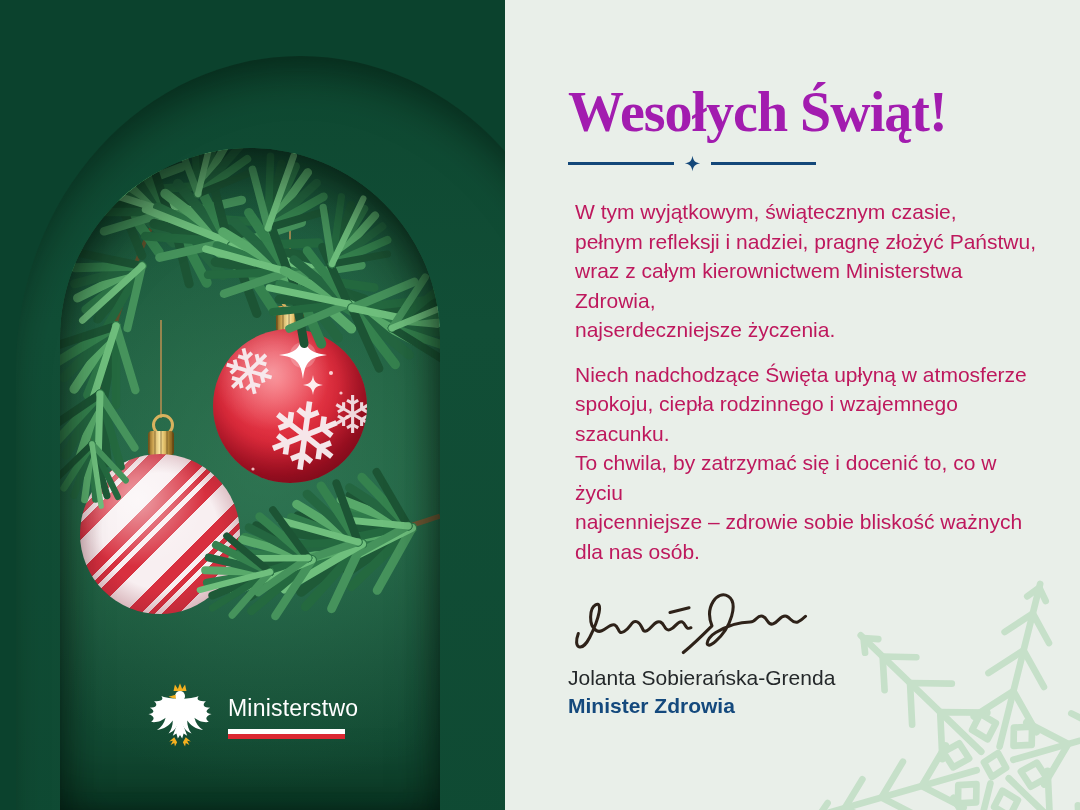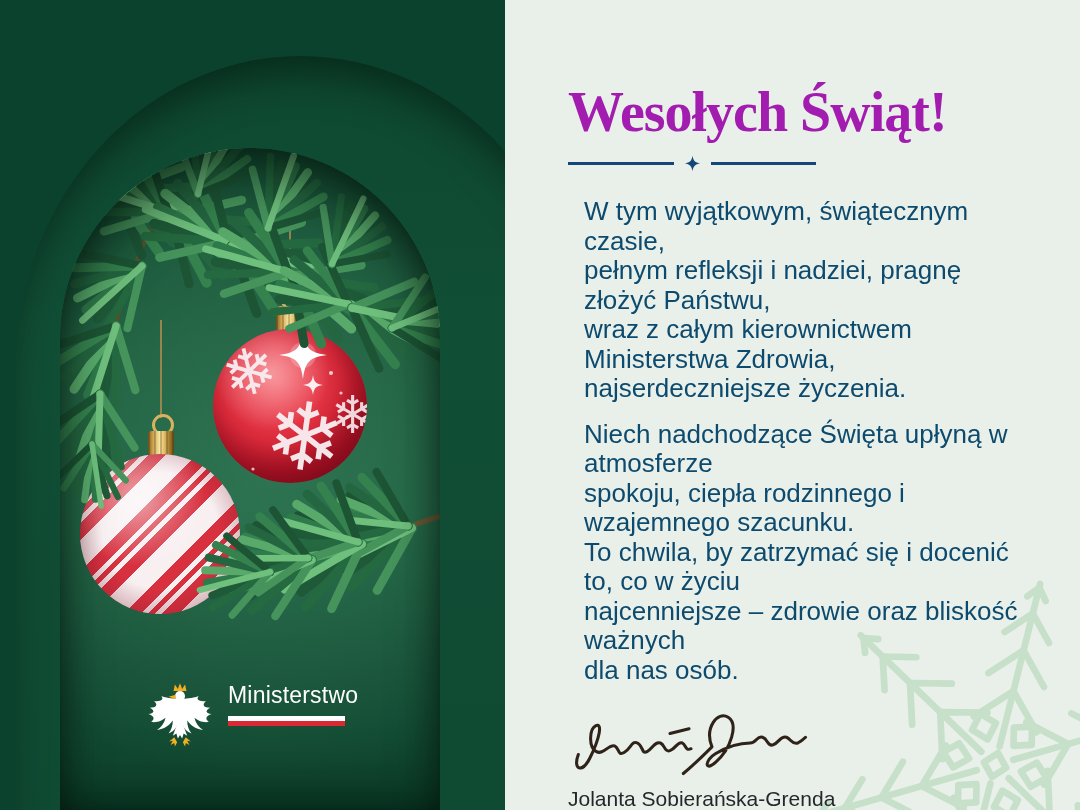--- a/index.html
+++ b/index.html
@@ -41,34 +41,34 @@
          radial-gradient(circle at 42% 34%, #f4515c 0%, #de2b3c 45%, #ba1529 68%, #7c0b1b 100%);
        box-shadow:inset -12px -18px 34px rgba(70,0,12,.4);}
   .ball-candy{left:20px;top:306px;width:160px;height:160px;
        background:
          radial-gradient(circle at 36% 28%, rgba(255,255,255,.55), rgba(255,255,255,0) 44%),
          radial-gradient(circle at 50% 48%, rgba(0,0,0,0) 50%, rgba(130,25,40,.28) 74%, rgba(70,10,22,.5) 97%),
          repeating-linear-gradient(135deg,#f8eff1 0 22px,#d8303f 22px 34px,#f8eff1 34px 39px,
             #d8303f 39px 44px,#f8eff1 44px 49px,#d8303f 49px 61px);}
 
   
-  .logo{position:absolute;left:84px;top:534px;z-index:6;display:flex;gap:12px;}
+  .logo{position:absolute;left:84px;top:534px;z-index:6;display:flex;align-items:center;gap:12px;}
   .logo-text{color:#fff;font-size:23px;line-height:27px;font-weight:500;letter-spacing:.2px;}
   .flag-bar{margin-top:7px;width:117px;height:10px;
             background:linear-gradient(180deg,#ffffff 0 50%,#dc2832 50% 100%);}
 
   
   .right-panel{position:absolute;left:505px;top:0;right:0;bottom:0;
                background:#e9efe9;overflow:hidden;}
   .content{position:absolute;left:63px;top:82px;width:480px;}
   .title{margin:0;font-family:"Liberation Serif",serif;font-weight:700;
          font-size:56px;line-height:60px;color:#a21caf;letter-spacing:-1px;}
   .divider{width:248px;margin-top:13px;display:flex;align-items:center;gap:10px;}
   .divider .line{flex:1;height:3px;background:#134779;}
-  .para{margin:16px;font-size:26px;line-height:29.5px;color:#0c4a6e;white-space:pre-line;}
+  .para{margin:7px;font-size:21px;line-height:29.5px;color:#be185d;white-space:pre-line;}
   .para-first{margin-top:25px;}
   .para + .para{margin-top:15px;}
   .sig-svg{display:block;margin-top:14px;margin-left:2px;}
   .sig-name{font-size:21px;color:#24282a;margin-top:2px;}
   .sig-role{font-size:21px;font-weight:700;color:#14497d;margin-top:4px;}
   .watermark{position:absolute;right:-115px;bottom:-155px;width:400px;height:400px;
              transform:rotate(14deg);}
 </style>
 </head>
 <body>
@@ -218,21 +218,21 @@
         <div class="line"></div>
       </div>
 
       <p class="para para-first">W tym wyjątkowym, świątecznym czasie,
 pełnym refleksji i nadziei, pragnę złożyć Państwu,
 wraz z całym kierownictwem Ministerstwa Zdrowia,
 najserdeczniejsze życzenia.</p>
       <p class="para">Niech nadchodzące Święta upłyną w atmosferze
 spokoju, ciepła rodzinnego i wzajemnego szacunku.
 To chwila, by zatrzymać się i docenić to, co w życiu
-najcenniejsze – zdrowie oraz bliskość ważnych
+najcenniejsze – zdrowie sobie bliskość ważnych
 dla nas osób.</p>
 
       <svg class="sig-svg" width="240" height="84" viewBox="0 0 250 88" fill="none" stroke="#2e2219" stroke-width="3.2" stroke-linecap="round" stroke-linejoin="round">
         <path d="M8 56 C2 72 12 76 20 60 C30 40 34 22 26 26 C20 29 18 48 27 53 C34 57 40 45 46 47 C51 49 49 58 56 54 C63 50 64 41 70 44 C76 47 74 56 80 53 C86 50 88 42 94 44 C99 46 98 54 104 52 C110 50 112 42 117 44 C121 46 120 53 126 50"></path>
         <path d="M104 34 L124 29"></path>
         <path d="M118 76 C130 66 140 56 148 48 C140 28 154 10 165 17 C176 24 168 50 152 64 C140 75 140 62 152 55 C164 48 178 44 188 44 C195 44 195 36 201 38 C207 40 206 48 212 46 C218 44 220 36 226 38 C231 40 232 46 238 44 C242 42 244 40 246 38"></path>
       </svg>
 
       <div class="sig-name">Jolanta Sobierańska-Grenda</div>
       <div class="sig-role">Minister Zdrowia</div>

